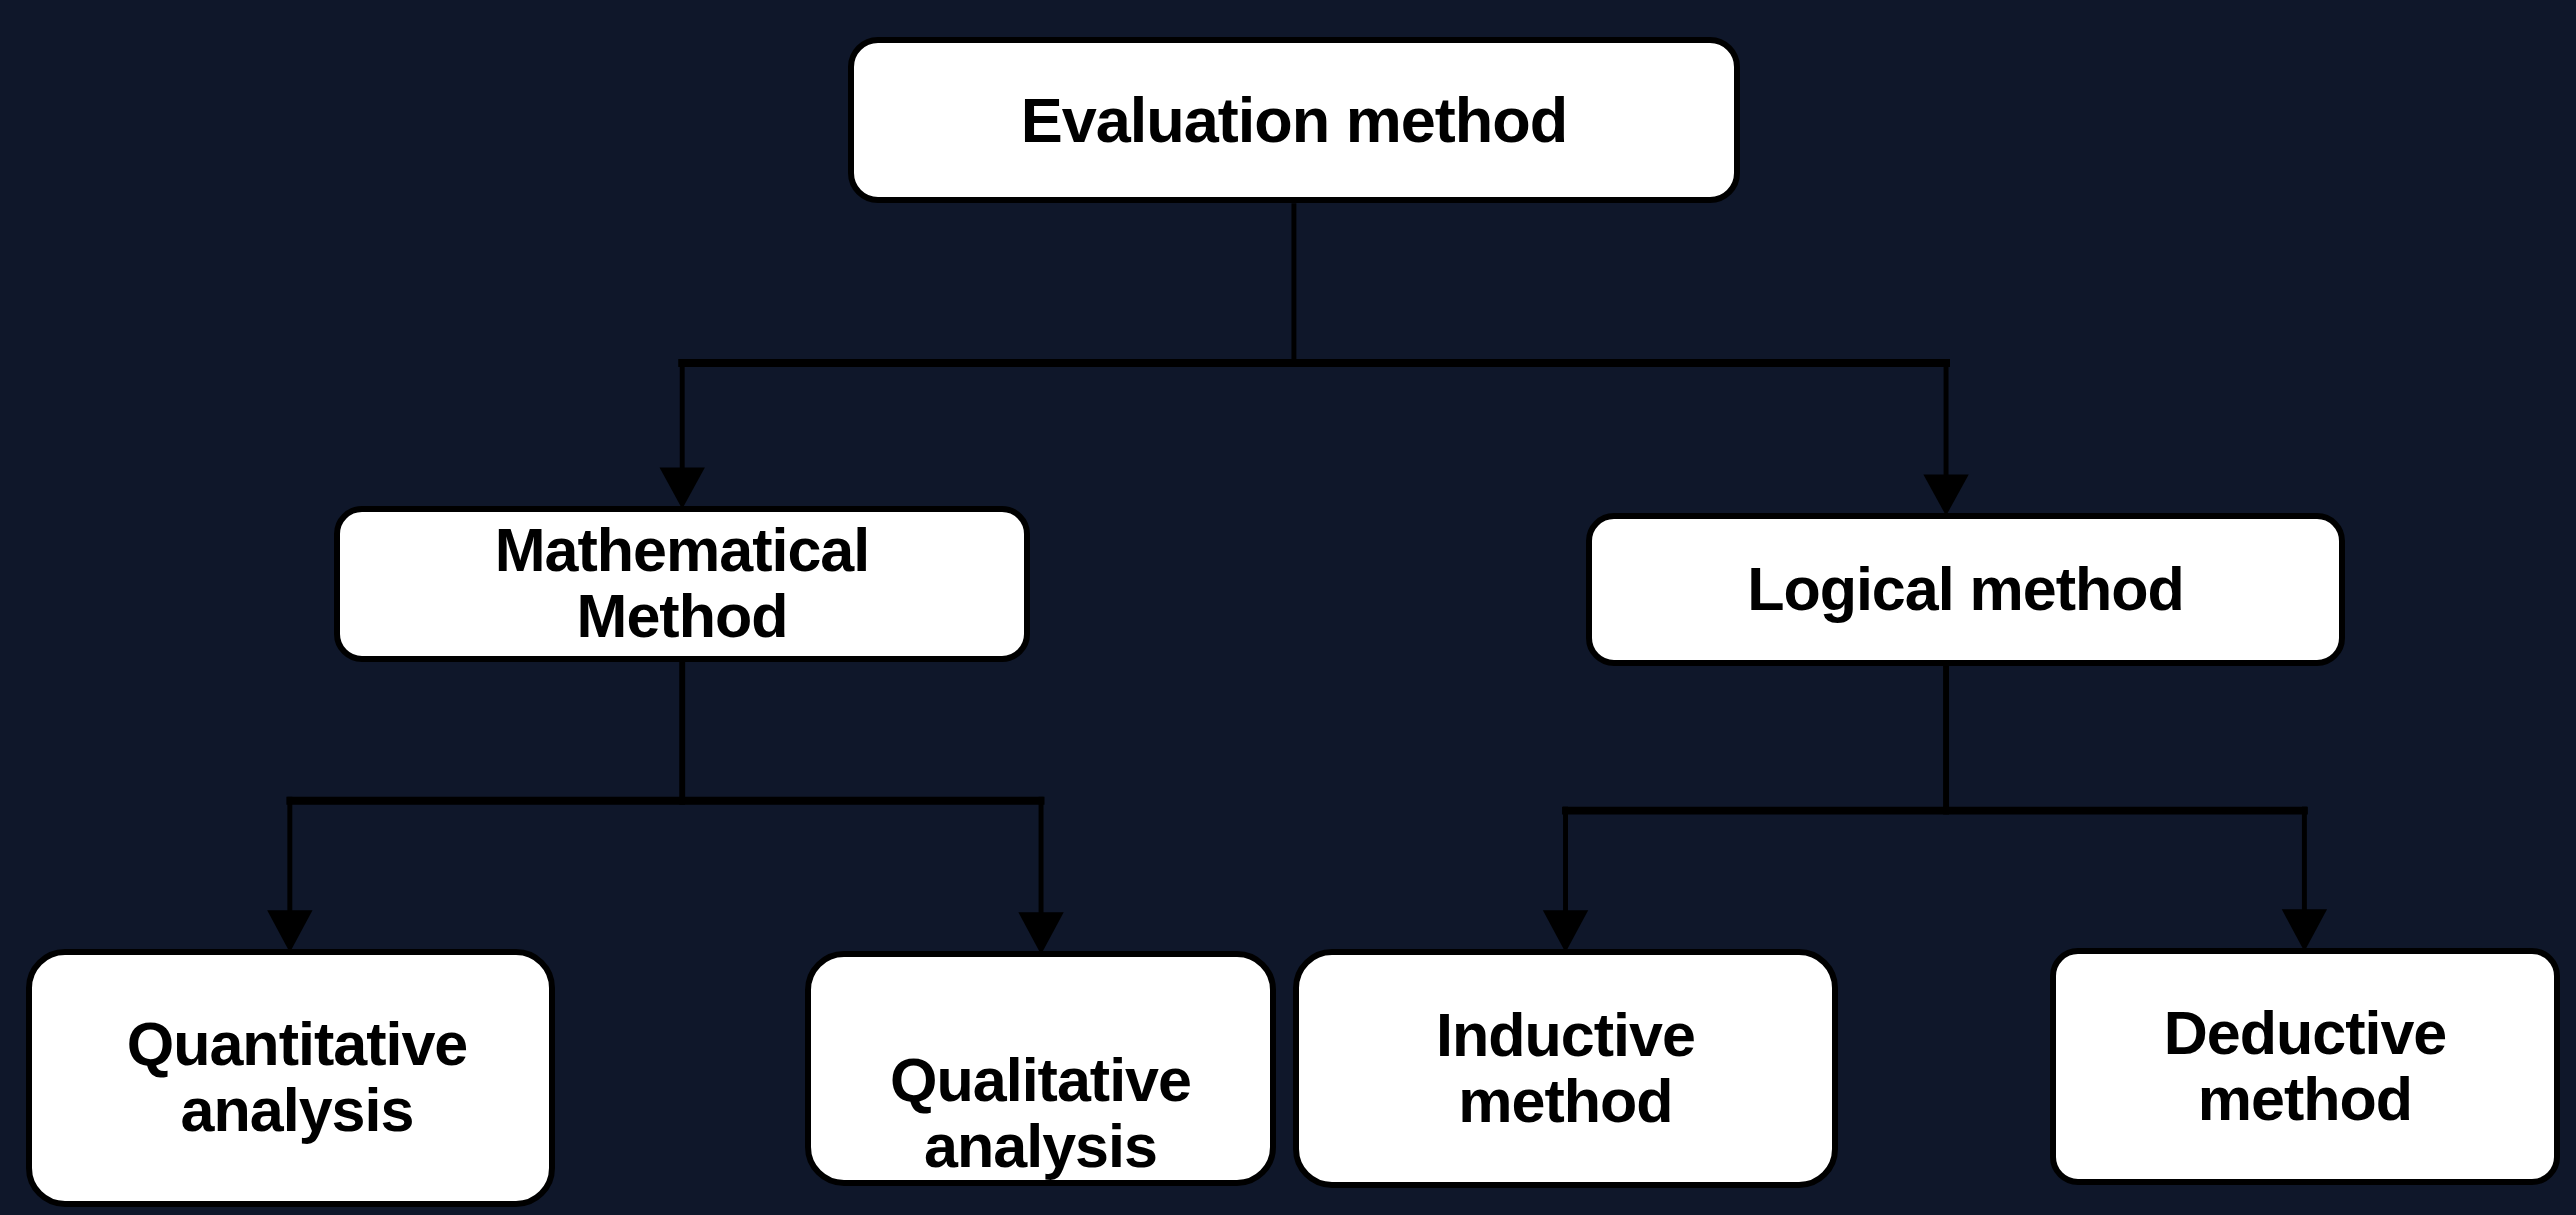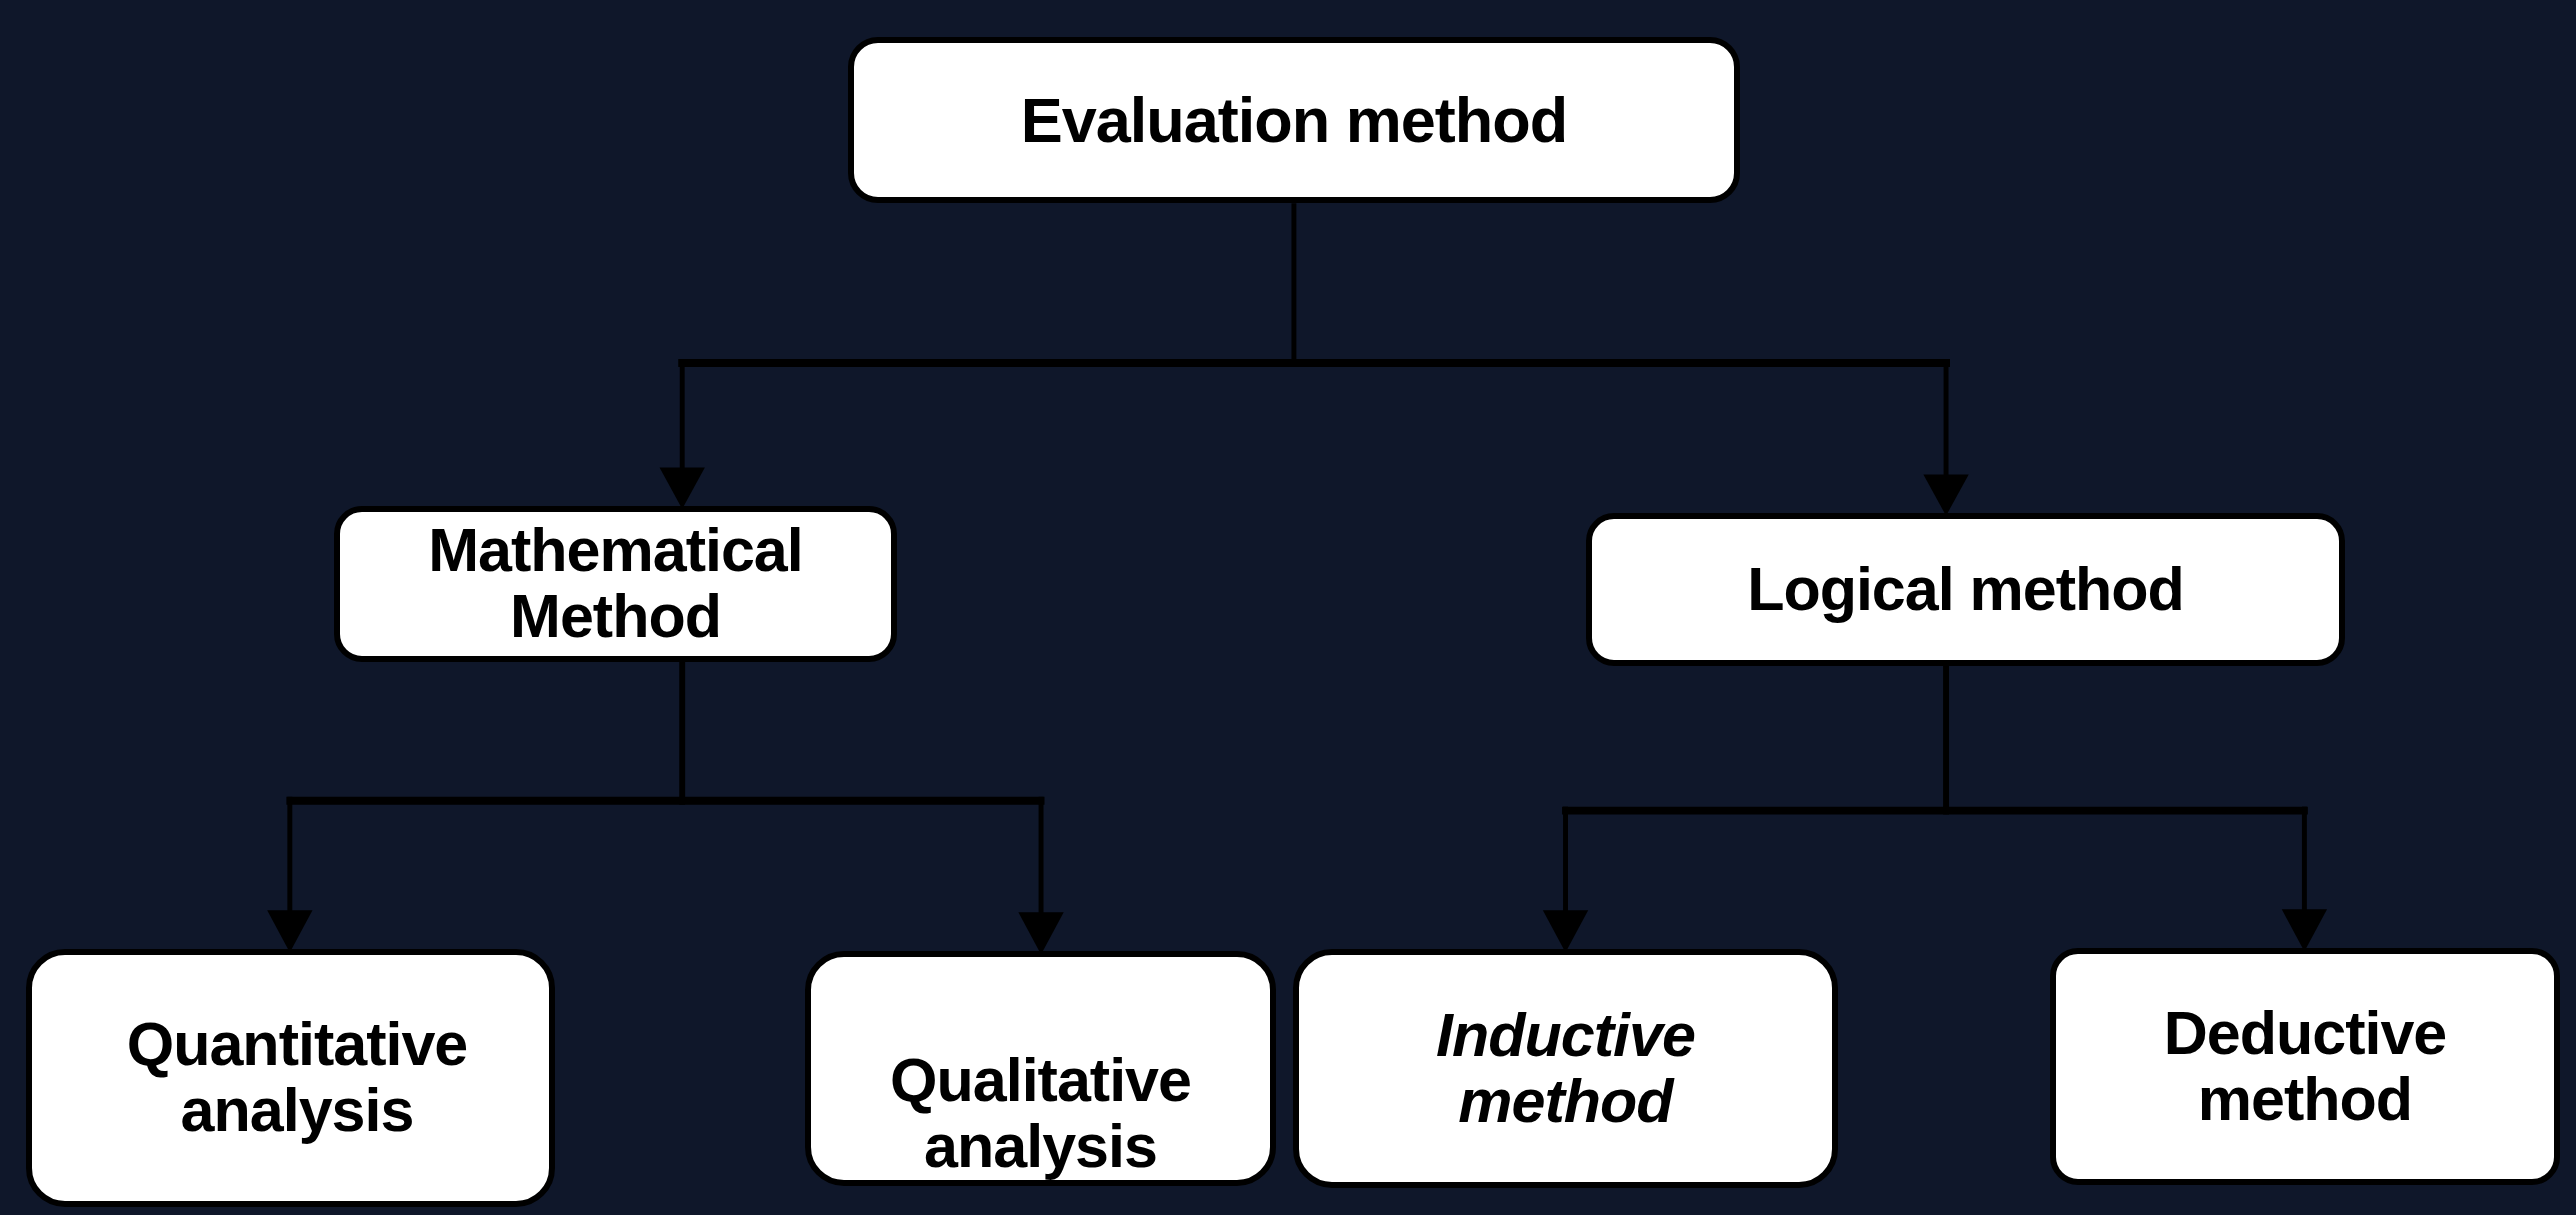--- a/index.html
+++ b/index.html
@@ -26,25 +26,25 @@
     align-items: center;
     justify-content: center;
     text-align: center;
     font-weight: 700;
     font-size: 61px;
     line-height: 1.08;
     letter-spacing: -1px;
   }
   .node .label { white-space: pre-line; }
   .n-root      { left: 848px;  top: 37px;  width: 892px; height: 166px; border-radius: 30px; font-size: 63px; }
-  .n-math      { left: 334px;  top: 506px; width: 563px; height: 156px; border-radius: 28px; }
+  .n-math      { left: 334px;  top: 506px; width: 696px; height: 156px; border-radius: 28px; }
   .n-logical   { left: 1566px; top: 513px; width: 759px; height: 153px; border-radius: 28px; margin-left: 20px; }
   .n-quant     { left: 26px;   top: 949px; width: 529px; height: 258px; border-radius: 39px; padding-left: 13px; }
   .n-qual      { left: 805px;  top: 951px; width: 471px; height: 235px; border-radius: 39px; align-items: flex-end; }
-  .n-inductive { left: 1293px; top: 949px; width: 545px; height: 239px; border-radius: 39px; font-style: italic; }
+  .n-inductive { left: 1293px; top: 949px; width: 545px; height: 239px; border-radius: 39px; }
   .n-deductive { left: 2050px; top: 948px; width: 510px; height: 237px; border-radius: 28px; }
 </style>
 </head>
 <body>
 
 <div class="canvas">
 
   <svg class="wires" viewBox="0 0 2613 1233" xmlns="http://www.w3.org/2000/svg">
 
     <line x1="1312.5" y1="206" x2="1312.5" y2="371" stroke="#000" stroke-width="5"></line>

